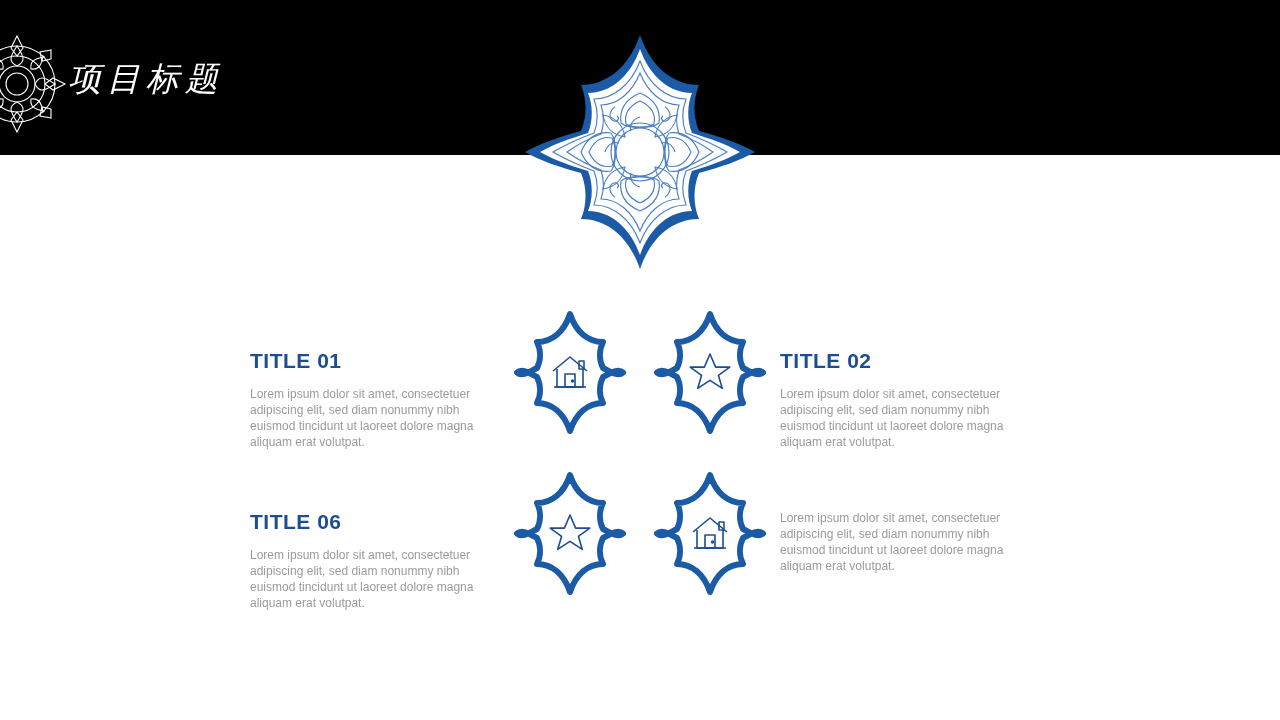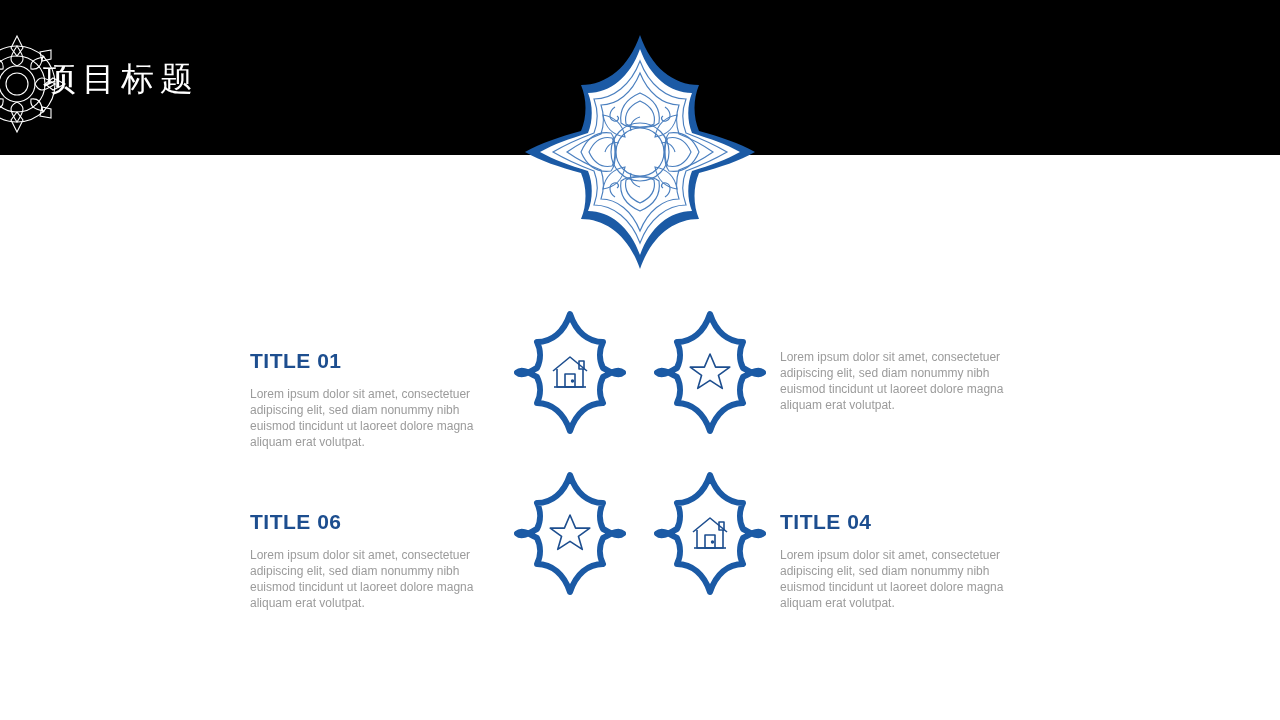--- a/index.html
+++ b/index.html
@@ -27,28 +27,29 @@
   .corner-mandala {
     position: absolute;
     left: -38px;
     top: 28px;
     width: 110px;
     height: 112px;
     pointer-events: none;
   }
   .page-title {
     position: absolute;
-    left: 43px;
+    left: 68px;
     top: 62px;
     color: #ffffff;
     font-size: 33px;
     letter-spacing: 6px;
     font-weight: 400;
     line-height: 1;
     white-space: nowrap;
+    font-style: italic;
   }
 
   
   .center-ornament {
     position: absolute;
     left: 523px;
     top: 33px;
     width: 234px;
     height: 238px;
   }
@@ -279,20 +280,21 @@
                  C27 85 27 75 23 67
                  C15 63 8 58 3 62.5
                  C8 67 15 62 23 58
                  C27 50 27 40 23 32
                  C38 32 50 22 56 4 Z" fill="none" stroke="#1b5aa5" stroke-width="6" stroke-linejoin="round"></path>
         <g transform="translate(56,63)" fill="none" stroke="#1d4e8f" stroke-width="1.6" stroke-linejoin="round">
           <path d="M0 -19 L5.6 -5.9 L19.8 -5.9 L8.4 2.3 L12.3 15.4 L0 7.4 L-12.3 15.4 L-8.4 2.3 L-19.8 -5.9 L-5.6 -5.9 Z"></path>
         </g>
       </svg>
       <div class="text-block text-right">
+        <div class="item-title">TITLE 02</div>
         <div class="item-desc">Lorem ipsum dolor sit amet, consectetuer adipiscing elit, sed diam nonummy nibh euismod tincidunt ut laoreet dolore magna aliquam erat volutpat.</div>
       </div>
     </div>
 
   </div>
 
   <div class="row row-2">
 
     <div class="cell cell-left">
       <div class="text-block text-left">
@@ -337,20 +339,19 @@
         <g transform="translate(38,46)" fill="none" stroke="#1d4e8f" stroke-width="1.6" stroke-linejoin="round">
           <path d="M1 15 L18 1 L35 15"></path>
           <path d="M5 13 L5 31 L31 31 L31 13"></path>
           <rect x="27" y="5" width="5" height="8"></rect>
           <rect x="13" y="18" width="10" height="13"></rect>
           <circle cx="20.5" cy="25" r="0.9" fill="#1d4e8f"></circle>
           <path d="M2 31 L34 31"></path>
         </g>
       </svg>
       <div class="text-block text-right">
-        <div class="item-title">TITLE 04</div>
         <div class="item-desc">Lorem ipsum dolor sit amet, consectetuer adipiscing elit, sed diam nonummy nibh euismod tincidunt ut laoreet dolore magna aliquam erat volutpat.</div>
       </div>
     </div>
 
   </div>
 
 </div>
 
 </body></html>

